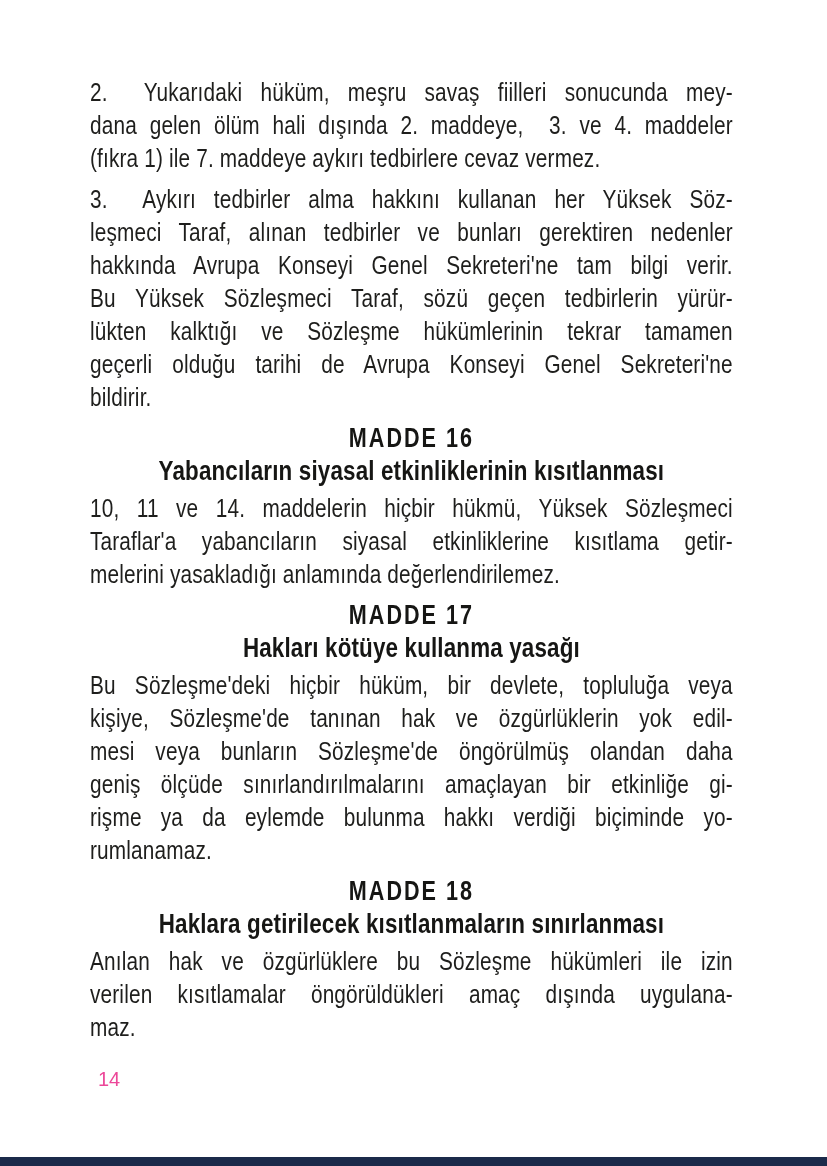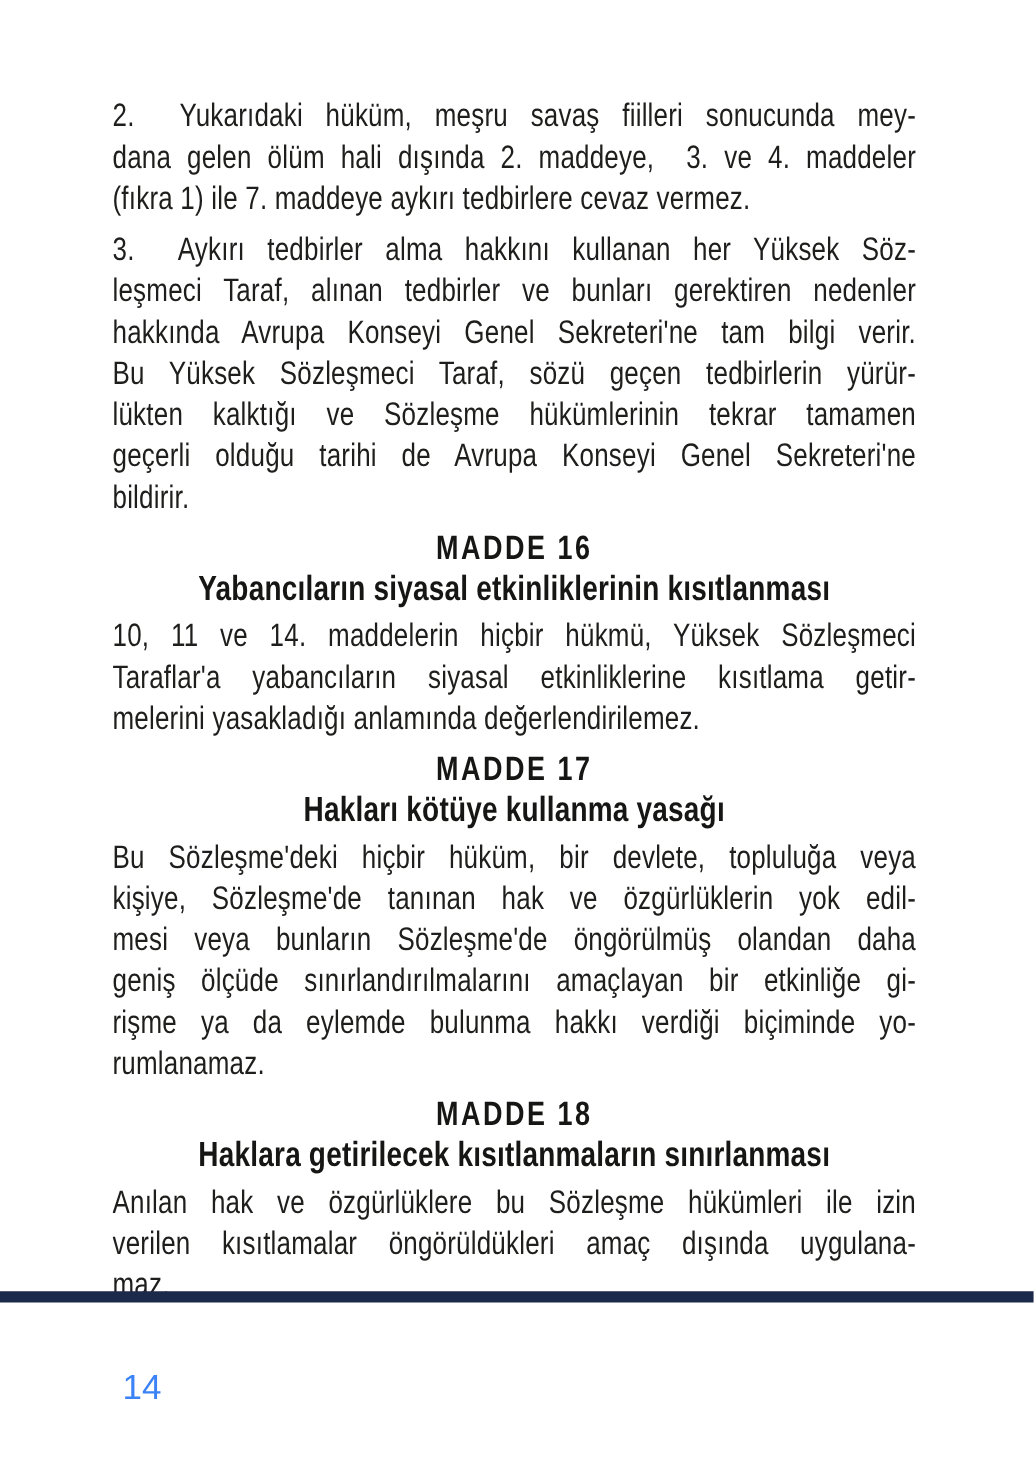--- a/index.html
+++ b/index.html
@@ -7,21 +7,21 @@
     padding: 0;
     width: 827px;
     height: 1166px;
     overflow: hidden;
     background: #ffffff;
     font-family: "Liberation Sans", "DejaVu Sans", sans-serif;
   }
   .page {
     position: relative;
     width: 827px;
-    height: 1042px;
+    height: 1166px;
     background: #ffffff;
   }
   
   .text-column {
     position: absolute;
     left: 90px;
     top: 76px;
     width: 804px;
     transform: scaleX(0.7995);
     transform-origin: 0 0;
@@ -67,24 +67,24 @@
     letter-spacing: 0.2px;
     color: #161614;
     white-space: nowrap;
   }
   .article-body {
     margin-top: 5px;
   }
   .page-number {
     position: absolute;
     left: 98px;
-    top: 1094px;
-    font-size: 28px;
+    top: 1063px;
+    font-size: 20px;
     line-height: 32px;
-    color: #3b82f6;
+    color: #ec4899;
   }
   .bottom-bar {
     position: absolute;
     left: 0;
     bottom: 0;
     width: 827px;
     height: 9px;
     background: #1b2a4a;
   }
 </style>

